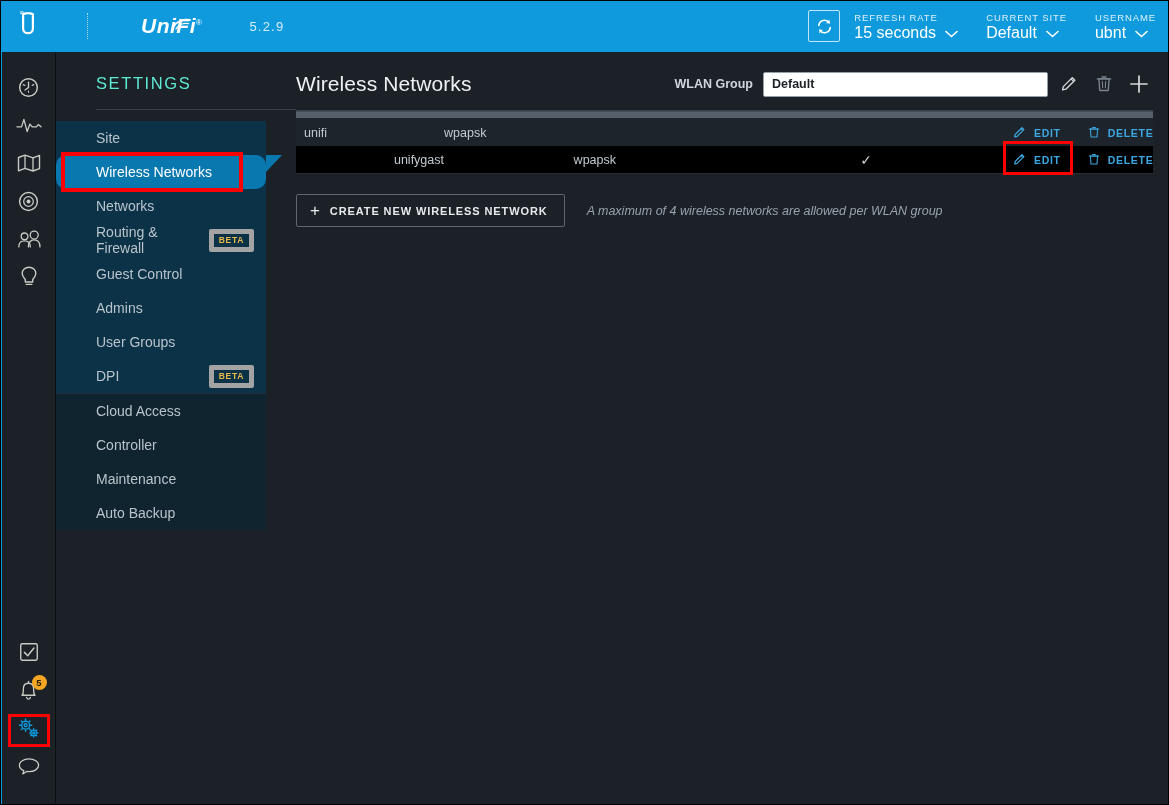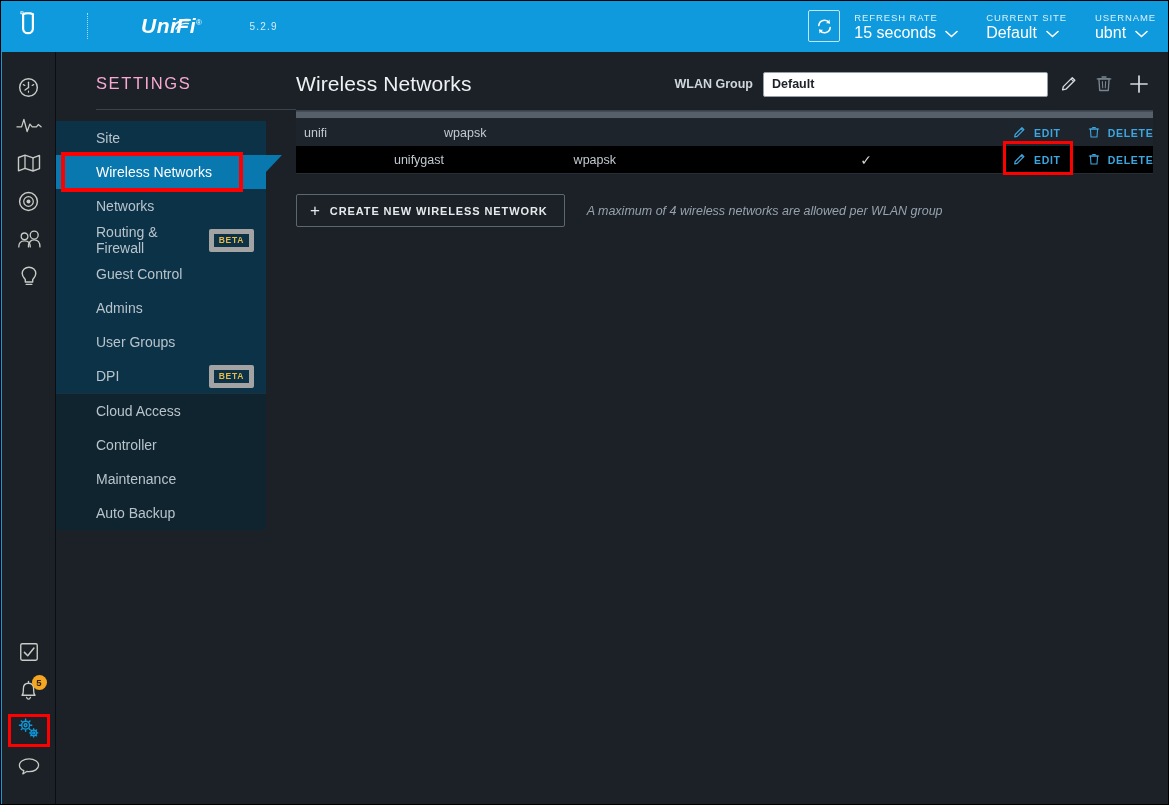--- a/index.html
+++ b/index.html
@@ -45,21 +45,21 @@
   }
   .brand-name .reg {
     font-size: 8px; vertical-align: super; font-style: normal; font-weight: normal;
   }
   .wifi-arc {
     position: absolute; left: 30px; top: -3px;
   }
   .brand-version {
     margin-left: 16px;
     color: rgba(255,255,255,.82);
-    font-size: 10px;
+    font-size: 13px;
     letter-spacing: 1.2px;
   }
   .topbar-right {
     margin-left: auto;
     display: flex; align-items: center;
     padding-right: 13px;
     height: 68px;
     justify-content: center;
   }
   .refresh-btn {
@@ -136,21 +136,21 @@
 
   
   .settings-panel {
     width: 210px; min-width: 210px;
     background: #1b2127;
     padding-top: 16px;
     position: relative;
     z-index: 3;
   }
   .settings-title {
-    color: #f9a8d4;
+    color: #5eead4;
     font-size: 16.5px;
     letter-spacing: 1.6px;
     padding: 6px 0 0 40px;
     text-transform: uppercase;
   }
   .settings-rule {
     margin: 16px 0 0 40px;
     width: 200px;
     height: 1px;
     background: #39424b;
@@ -159,20 +159,21 @@
   .menu-group.g1 { background: #0b3247; }
   .menu-group.g2 { background: #10242f; margin-top: 0; border-top: 1px solid #20303b;}
   .menu-item {
     height: 34px;
     display: flex; align-items: center;
     padding-left: 40px;
     color: #b9c3cb;
     font-size: 14px;
     cursor: pointer;
     position: relative;
+    border-radius: 10px;
   }
   .menu-item .beta {
     margin-left: auto;
     margin-right: 12px;
     border: 5px solid #a3a3a3;
     color: #e9b949;
     font-size: 8.5px;
     font-weight: bold;
     letter-spacing: .7px;
     padding: 1px 5px 1px 5px;

